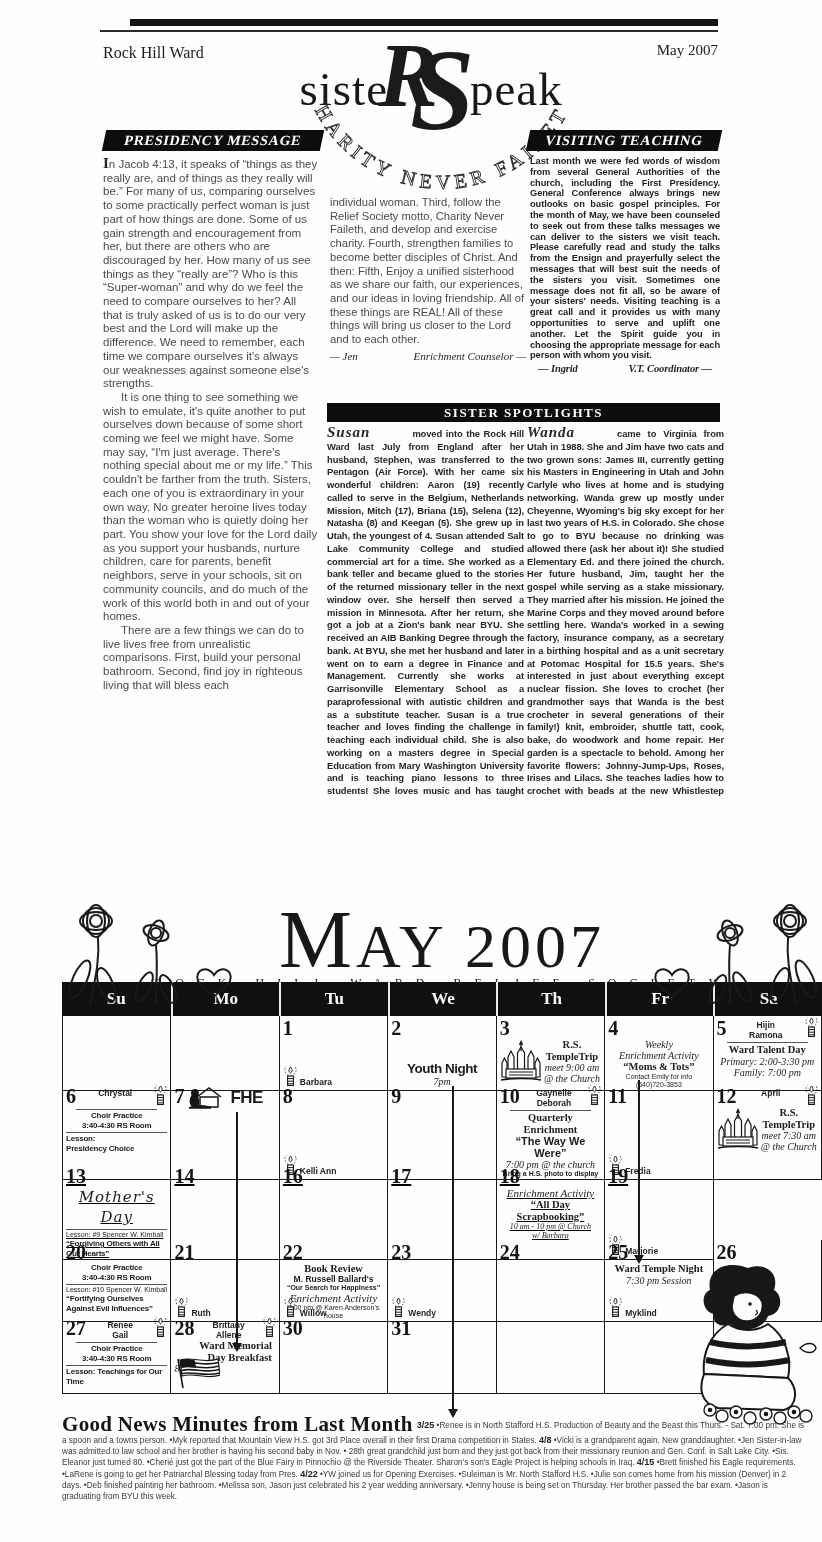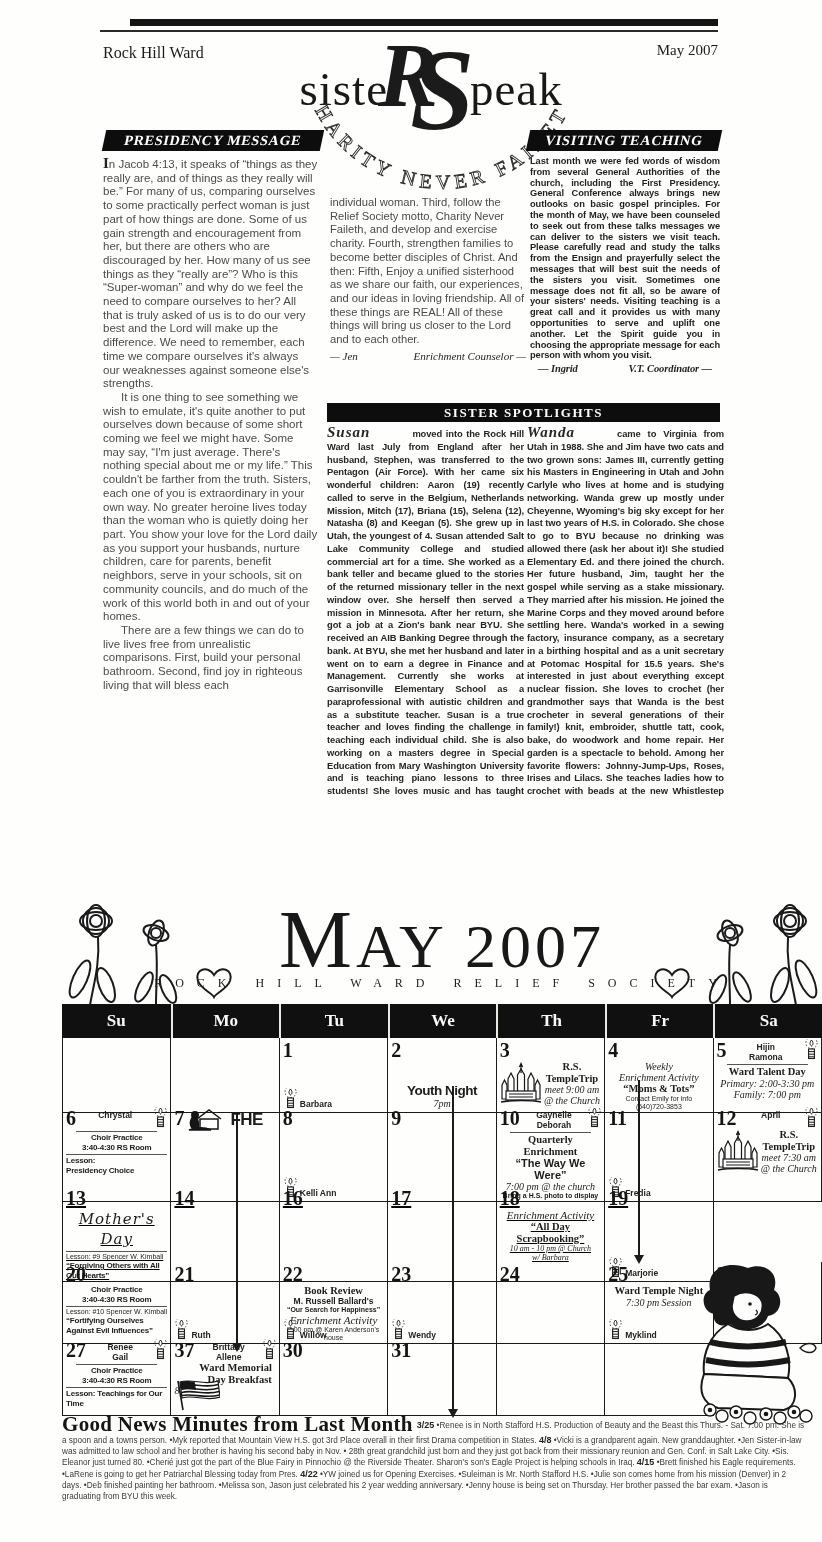--- a/index.html
+++ b/index.html
@@ -44,21 +44,21 @@
   .spot-name { font-family:"Liberation Serif",serif; font-style:italic; font-weight:700; font-size:15px; margin-right:42px; letter-spacing:1px; }
 
   
   .cal-flowers-l { position:absolute; left:64px; top:893px; z-index:3; }
   .cal-flowers-r { position:absolute; left:642px; top:893px; z-index:3; transform:scaleX(-1); }
   .cal-title { position:absolute; left:62px; top:893px; width:760px; text-align:center;
                font-family:"Liberation Serif",serif; font-size:62px; letter-spacing:4px; color:#181818; }
   .cal-title::first-letter { font-size:82px; }
   .cal-sub { position:absolute; left:62px; top:976px; width:760px; text-align:center;
              font-family:"Liberation Serif",serif; font-size:12px; letter-spacing:13px; color:#222; white-space:nowrap; }
-  .calendar { position:absolute; left:62px; top:1004px; width:760px; }
+  .calendar { position:absolute; left:62px; top:982px; width:760px; }
   .dow-row { display:grid; grid-template-columns:repeat(7,1fr); height:34px; background:#101010; }
   .dow-cell { color:#fafafa; font-family:"Liberation Serif",serif; font-weight:700; font-size:17px;
               display:flex; align-items:center; justify-content:center; border-left:2px solid #e9e9e5; }
   .dow-cell:first-child { border-left:none; }
   .week { display:grid; grid-template-columns:repeat(7,1fr); border-left:1px solid #1a1a1a; }
   .cell { position:relative; border-right:1px solid #1a1a1a; border-bottom:1px solid #1a1a1a; padding:1px 3px; overflow:visible; }
   .daynum { font-family:"Liberation Serif",serif; font-weight:700; font-size:20px; color:#141414; line-height:22px; }
   .cell-head { display:flex; align-items:flex-start; gap:3px; }
   .topnames { flex:1; text-align:center; font-size:8.5px; font-weight:700; color:#222; line-height:10px; padding-top:3px; }
   .bnames { position:absolute; left:4px; bottom:3px; display:flex; align-items:flex-end; gap:3px;
@@ -628,21 +628,21 @@
                   <line x1="3.6" y1="17.8" x2="9.4" y2="17.8" stroke="#1a1a1a" stroke-width="1"></line>
                 </svg>
               </span>
             </div>
             <div class="ev small ruletop">Choir Practice</div>
             <div class="ev small">3:40-4:30 RS Room</div>
             <div class="ev small left ruletop">Lesson: Teachings for Our Time</div>
           </div>
           <div class="cell">
             <div class="cell-head">
-              <span class="daynum">37</span>
+              <span class="daynum">28</span>
               <span class="topnames">
                 <div>Brittany</div>
                 <div>Allene</div>
               </span>
               <span class="inline-svg">
                 <svg width="13" height="21" viewBox="0 0 13 21">
                   <path d="M6.5 1 C 8.5 3.5, 8.5 5.5, 6.5 7 C 4.5 5.5, 4.5 3.5, 6.5 1 Z" fill="#fff" stroke="#1a1a1a" stroke-width="1"></path>
                   <circle cx="6.5" cy="4" r="5.6" fill="none" stroke="#1a1a1a" stroke-width="0.8" stroke-dasharray="1.5 2"></circle>
                   <rect x="3.6" y="10" width="5.8" height="9.5" fill="#fff" stroke="#1a1a1a" stroke-width="1.1"></rect>
                   <line x1="3.6" y1="12.6" x2="9.4" y2="12.6" stroke="#1a1a1a" stroke-width="1"></line>

